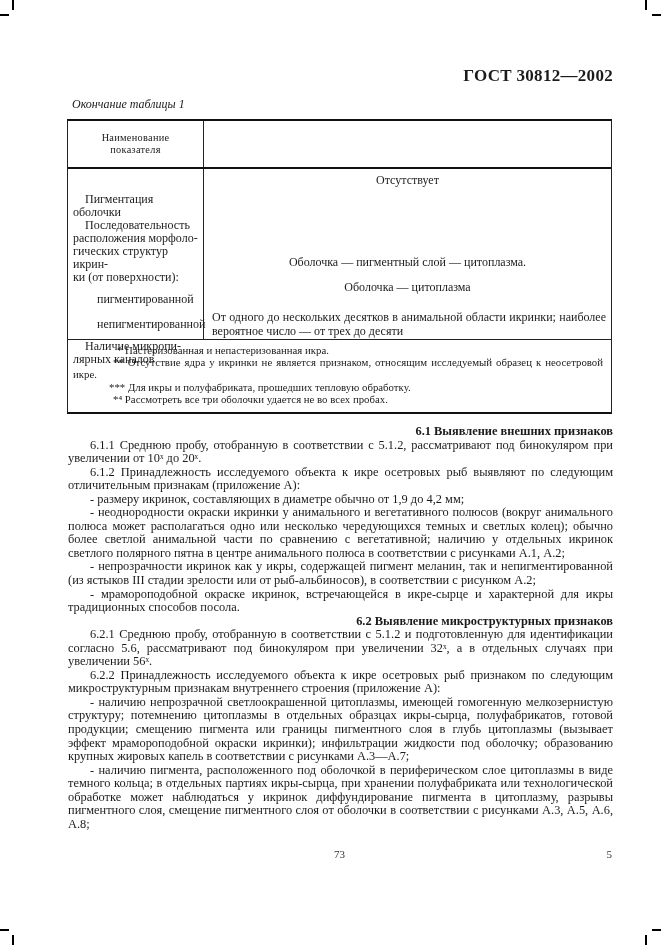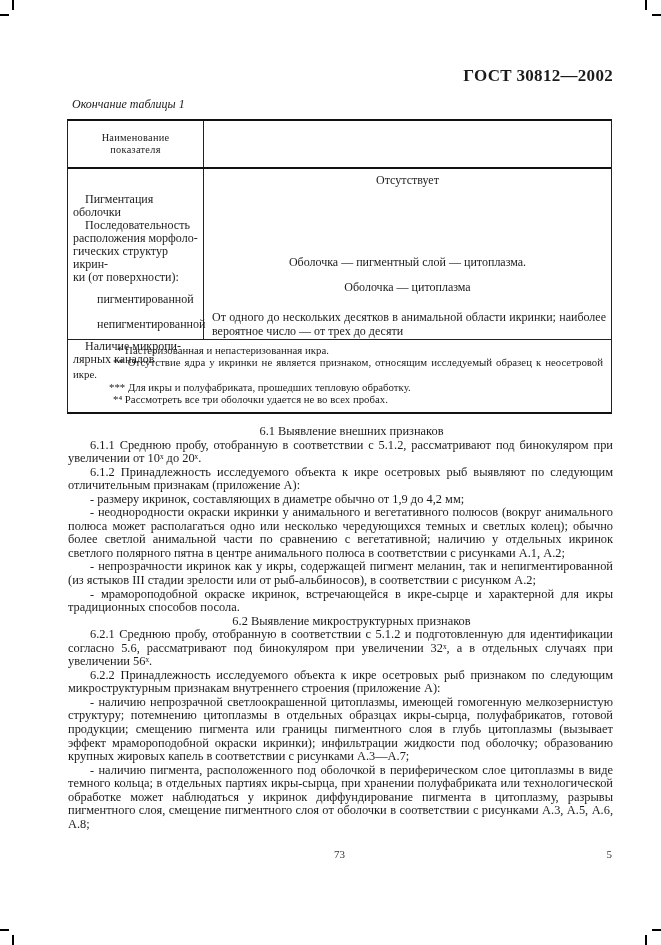--- a/index.html
+++ b/index.html
@@ -84,21 +84,21 @@
   .fn1 { text-indent:44px; }
   .fn2 { text-indent:40px; }
   .fn3 { text-indent:36px; }
   .fn4 { text-indent:40px; }
 
   .main-text {
     position:absolute; left:68px; top:425px; width:545px;
     font-size:12.4px; line-height:13.55px; text-align:justify;
   }
   .main-text p { margin:0; text-indent:22px; }
-  .main-text p.head { font-weight:normal; text-align:center; }
+  .main-text p.head { font-weight:bold; text-align:right; }
 
   .page-num-c {
     position:absolute; top:848px; left:67px; width:545px;
     text-align:center; font-size:11px; color:#333;
   }
   .page-num-r {
     position:absolute; top:848px; right:49px;
     font-size:11px; color:#333;
   }
 </style>

